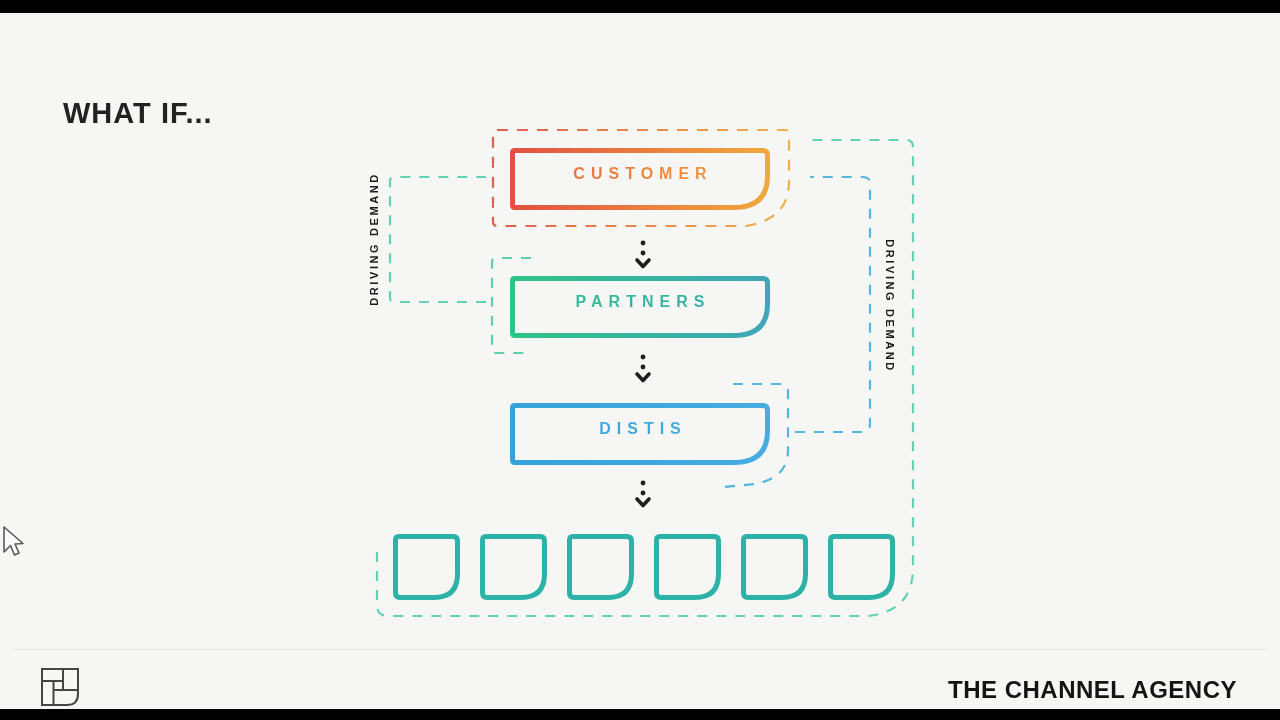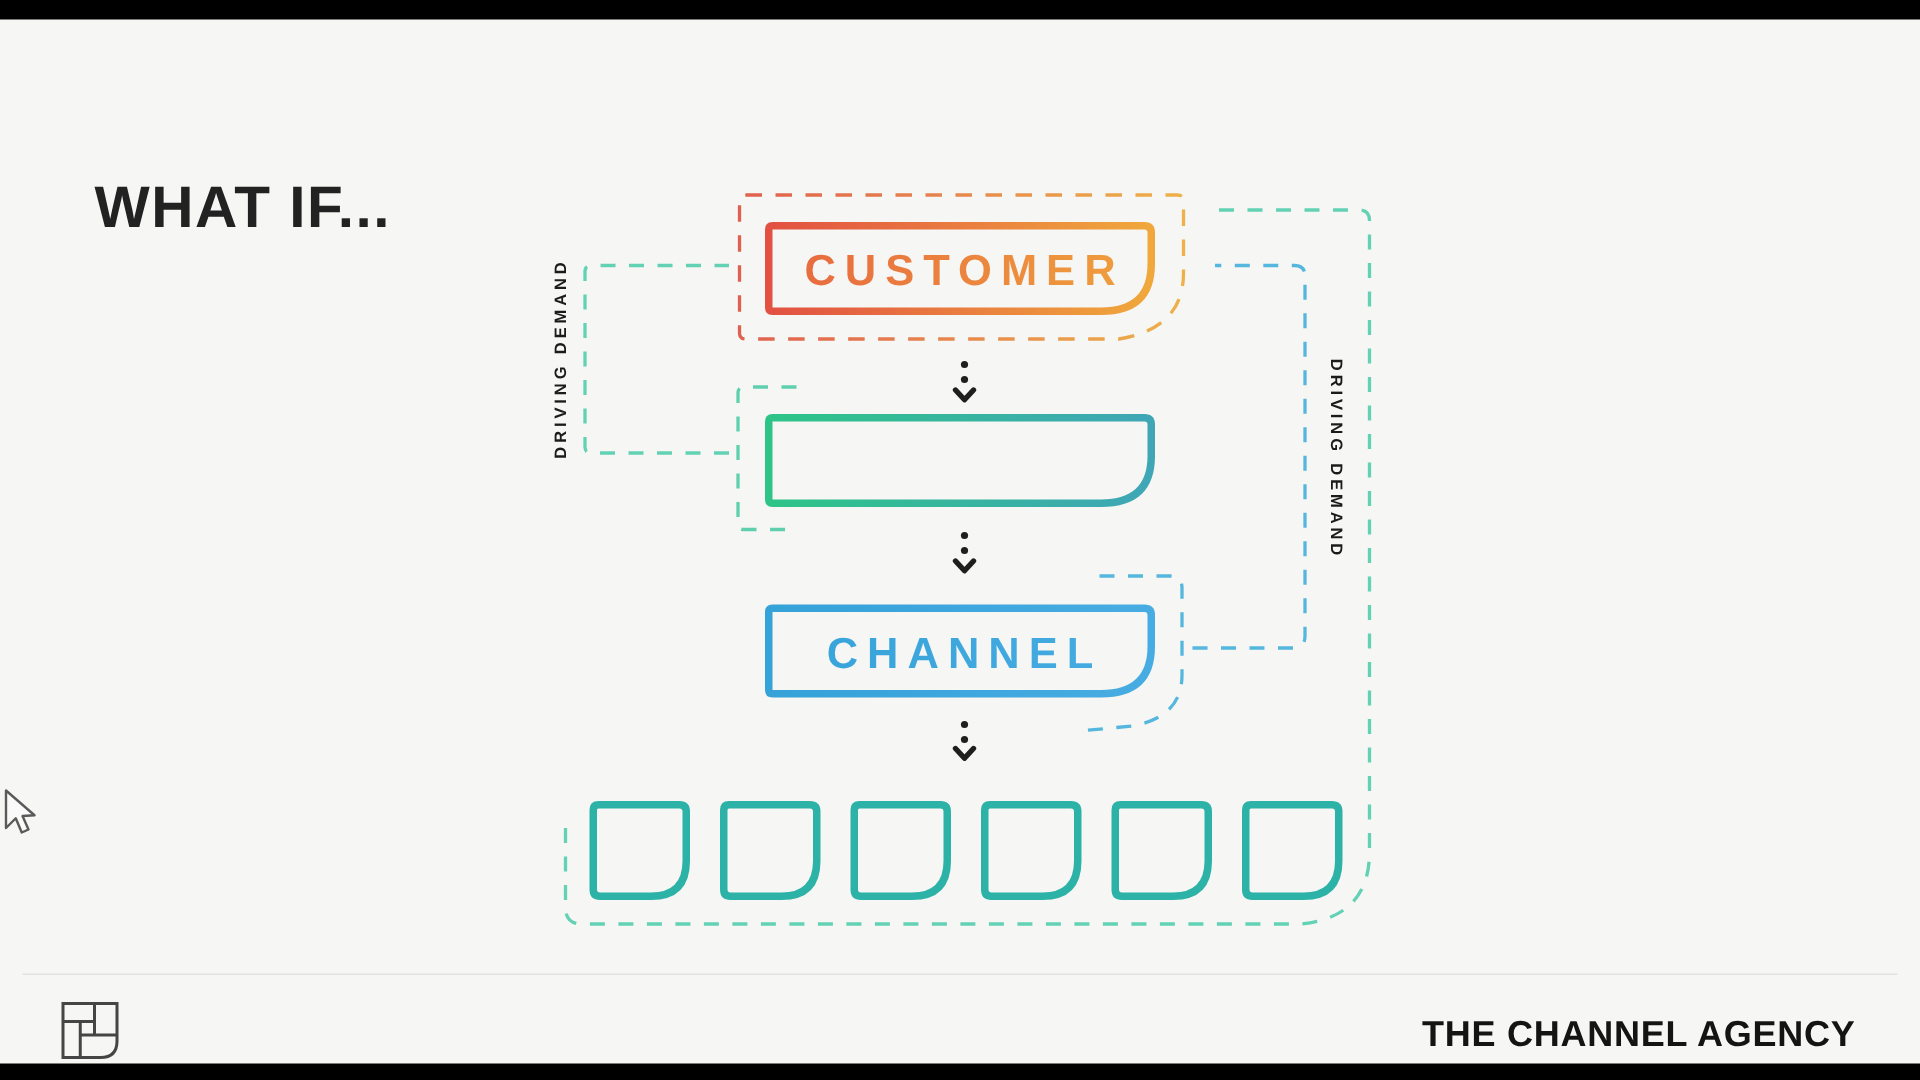--- a/index.html
+++ b/index.html
@@ -6,27 +6,27 @@
   .stage{
     position:relative;width:1280px;height:720px;
     background:#f6f6f4;overflow:hidden;
     font-family:"Liberation Sans",sans-serif;
   }
   .bar{position:absolute;left:0;width:1280px;background:#000;}
   .bar.top{top:0;height:13px;}
   .bar.bottom{bottom:0;height:11px;}
   .slide-title{
     position:absolute;left:63px;top:97px;
-    font-size:39px;font-weight:900;letter-spacing:1px;
-    color:#222;white-space:nowrap;margin-top:20px;
+    font-size:29px;font-weight:900;letter-spacing:1px;
+    color:#222;white-space:nowrap;
   }
   svg.diagram{position:absolute;left:0;top:0;}
   .box-label{
     position:absolute;left:510px;width:260px;text-align:center;
-    font-weight:800;font-size:29px;letter-spacing:6px;text-indent:6px;
+    font-weight:800;font-size:16px;letter-spacing:6px;text-indent:6px;
     white-space:nowrap;
   }
   .grad-text{
     -webkit-background-clip:text;background-clip:text;color:transparent;
   }
   .label-customer{top:165px;background-image:linear-gradient(90deg,#e7663f,#efa23d);}
   .label-partners{top:293px;background-image:linear-gradient(90deg,#2cc489,#3aa9b0);}
   .label-distis{top:420px;background-image:linear-gradient(90deg,#35a3d9,#47ace2);}
   .side-label{
     position:absolute;white-space:nowrap;
@@ -112,21 +112,22 @@
       <path transform="translate(393,534)" d="M 6,2.5 L 60,2.5 Q 64.5,2.5 64.5,7 L 64.5,40 Q 64.5,63.5 41,63.5 L 7,63.5 Q 2.5,63.5 2.5,59 L 2.5,6 Q 2.5,2.5 6,2.5 Z"></path>
       <path transform="translate(480,534)" d="M 6,2.5 L 60,2.5 Q 64.5,2.5 64.5,7 L 64.5,40 Q 64.5,63.5 41,63.5 L 7,63.5 Q 2.5,63.5 2.5,59 L 2.5,6 Q 2.5,2.5 6,2.5 Z"></path>
       <path transform="translate(567,534)" d="M 6,2.5 L 60,2.5 Q 64.5,2.5 64.5,7 L 64.5,40 Q 64.5,63.5 41,63.5 L 7,63.5 Q 2.5,63.5 2.5,59 L 2.5,6 Q 2.5,2.5 6,2.5 Z"></path>
       <path transform="translate(654,534)" d="M 6,2.5 L 60,2.5 Q 64.5,2.5 64.5,7 L 64.5,40 Q 64.5,63.5 41,63.5 L 7,63.5 Q 2.5,63.5 2.5,59 L 2.5,6 Q 2.5,2.5 6,2.5 Z"></path>
       <path transform="translate(741,534)" d="M 6,2.5 L 60,2.5 Q 64.5,2.5 64.5,7 L 64.5,40 Q 64.5,63.5 41,63.5 L 7,63.5 Q 2.5,63.5 2.5,59 L 2.5,6 Q 2.5,2.5 6,2.5 Z"></path>
       <path transform="translate(828,534)" d="M 6,2.5 L 60,2.5 Q 64.5,2.5 64.5,7 L 64.5,40 Q 64.5,63.5 41,63.5 L 7,63.5 Q 2.5,63.5 2.5,59 L 2.5,6 Q 2.5,2.5 6,2.5 Z"></path>
     </g>
   </svg>
 
   <div class="box-label grad-text label-customer">CUSTOMER</div>
-  <div class="box-label grad-text label-distis">CHANNEL</div>
+  <div class="box-label grad-text label-partners">PARTNERS</div>
+  <div class="box-label grad-text label-distis">DISTIS</div>
 
   <div class="side-label left">DRIVING DEMAND</div>
   <div class="side-label right">DRIVING DEMAND</div>
 
   <div class="footer-divider"></div>
 
   <svg class="logo" width="40" height="41" viewBox="0 0 40 41">
     <g fill="none" stroke="#454545" stroke-width="2">
       <path d="M 2,2 L 38,2 L 38,27 Q 38,38 27,38 L 2,38 Z"></path>
       <path d="M 23,2 L 23,23"></path>

